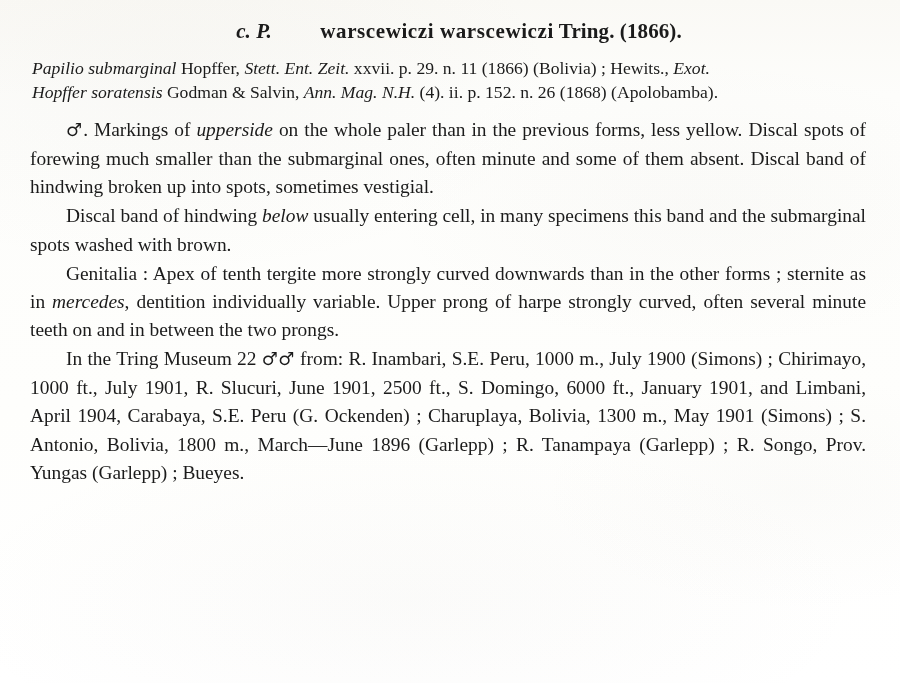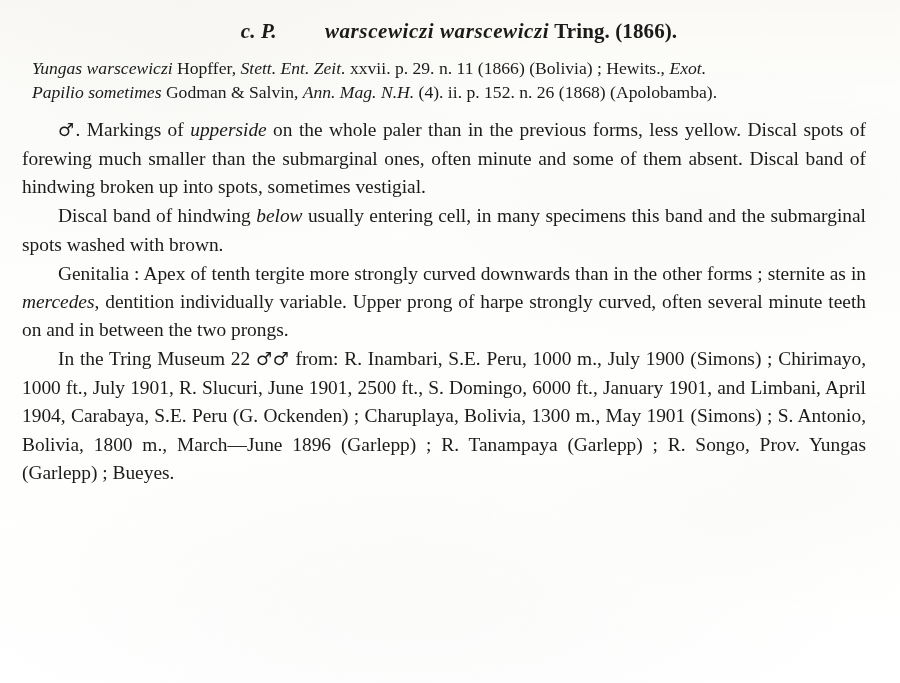--- a/index.html
+++ b/index.html
@@ -37,21 +37,20 @@
 
   
   .heading {
     text-align: center;
     font-size: 21px;
     letter-spacing: 0.1px;
     margin: 19px 0 0 0;
     padding-left: 18px;
   }
   .heading .sp {
-    font-style: italic;
     letter-spacing: 0.6px;
     margin-left: 43px;
   }
   .heading .lbl {
     font-style: italic;
   }
 
   
   .synonymy {
     margin: 13px 0 0 0;
@@ -71,21 +70,21 @@
   }
   .syn-entry .cont2 {
     display: block;
     padding-left: 36px;
   }
   .syn-entry i { font-style: italic; }
 
   
   .body-text {
     margin: 12px 12px 0 0;
-    padding: 0 22px 0 22px;
+    padding: 0 22px 0 30px;
     font-size: 19.4px;
     line-height: 1.465;
   }
   .body-text p {
     margin: 0 0 0.5px 0;
     text-indent: 36px;
     text-align: justify;
     text-justify: inter-word;
   }
   .body-text p:last-child {
@@ -113,25 +112,25 @@
     <span class="lbl">c.</span>
     <span class="lbl">P.</span>
     <span class="sp">warscewiczi warscewiczi</span>
     <span>Tring.</span>
     <span>(1866)</span><span>.</span>
   </h1>
 
   <div class="synonymy">
 
     <div class="syn-entry">
-      <i>Yungas warscewiczi</i><span> Hopffer, </span><i>Stett. Ent. Zeit.</i><span> xxvii. p. 29. n. 11 (1866) (Bolivia) ; Hewits., </span><i>Exot.</i>
+      <i>Papilio submarginal</i><span> Hopffer, </span><i>Stett. Ent. Zeit.</i><span> xxvii. p. 29. n. 11 (1866) (Bolivia) ; Hewits., </span><i>Exot.</i>
     </div>
 
     <div class="syn-entry">
-      <i>Papilio sometimes</i><span> Godman &amp; Salvin, </span><i>Ann. Mag. N.H.</i><span> (4). ii. p. 152. n. 26 (1868) (Apolobamba).</span>
+      <i>Hopffer soratensis</i><span> Godman &amp; Salvin, </span><i>Ann. Mag. N.H.</i><span> (4). ii. p. 152. n. 26 (1868) (Apolobamba).</span>
     </div>
 
 
   </div>
 
   <div class="body-text">
 
     <p class="para-gap"><span class="sym">♂</span><span>. Markings of </span><i>upperside</i><span> on the whole paler than in the previous forms, less yellow. Discal spots of forewing much smaller than the submarginal ones, often minute and some of them absent. Discal band of hindwing broken up into spots, sometimes vestigial.</span></p>
 
     <p class="para-gap"><span>Discal band of hindwing </span><i>below</i><span> usually entering cell, in many specimens this band and the submarginal spots washed with brown.</span></p>

